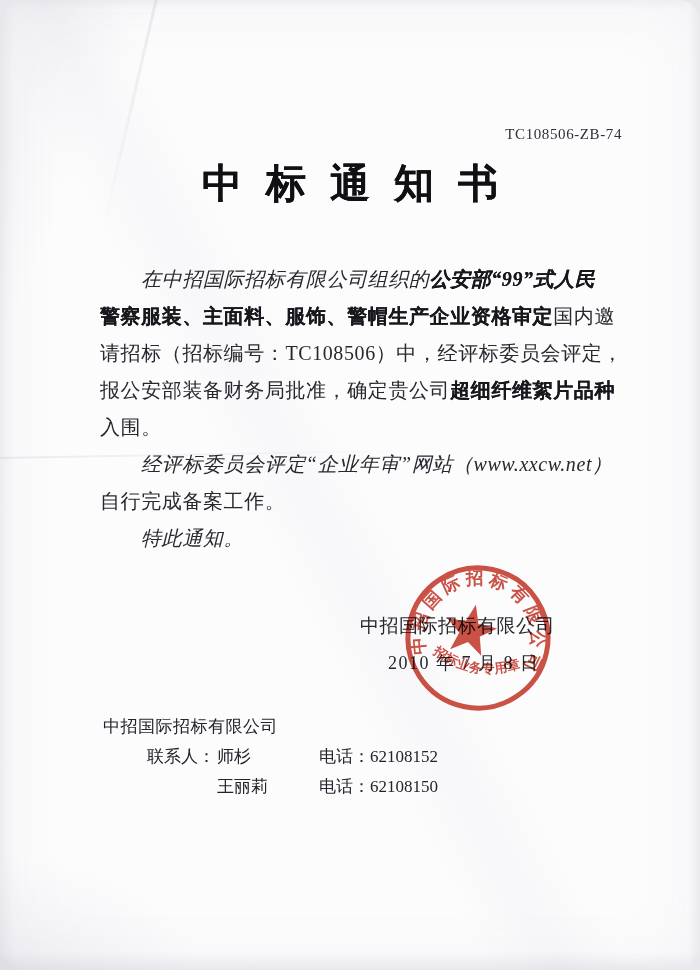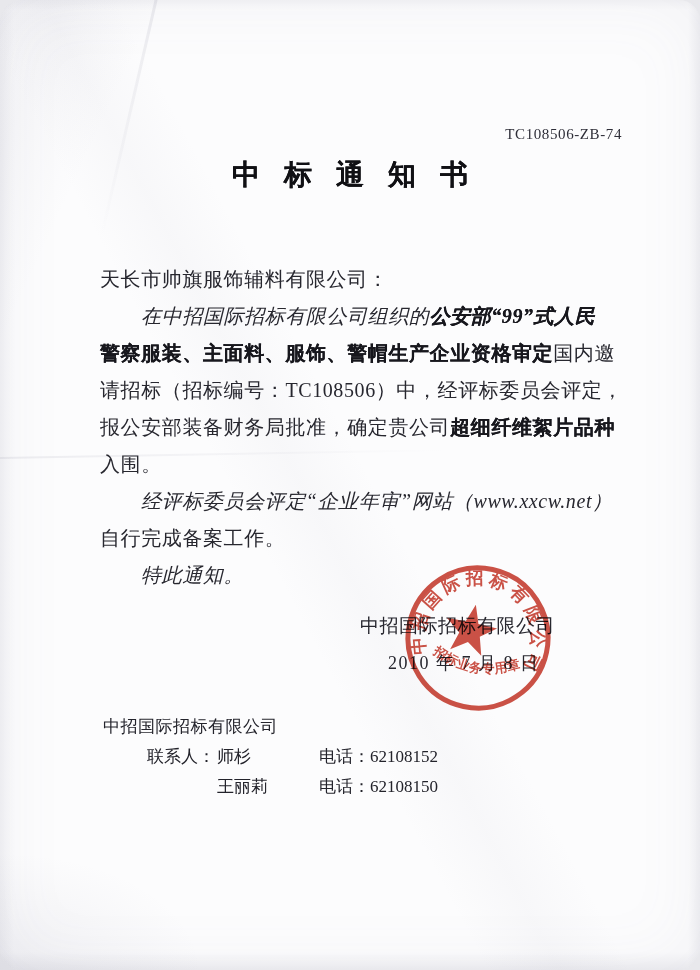--- a/index.html
+++ b/index.html
@@ -30,21 +30,21 @@
     transform:rotate(-1deg);}
   .crease.c3{bottom:0;left:0;width:240px;height:120px;
     background:radial-gradient(120% 140% at 0% 100%, rgba(130,130,155,.10), rgba(130,130,155,0) 70%);}
 
   .ref-code{
     position:absolute;top:126px;right:78px;
     font-size:15px;letter-spacing:.6px;color:#2e2e38;
   }
   .title{
     position:absolute;top:156px;left:0;width:700px;margin:0;
-    text-align:center;font-size:28px;font-weight:900;color:#101014;
+    text-align:center;font-size:40px;font-weight:900;color:#101014;
     letter-spacing:24px;padding-left:24px;box-sizing:border-box;
     text-shadow:0 0 .6px #101014;
   }
   .body{
     position:absolute;top:261px;left:100px;width:505px;
     font-size:20px;line-height:37px;color:#27272f;
     letter-spacing:.6px;white-space:nowrap;
   }
   .body .line{height:37px;}
   .body .indent{text-indent:41px;font-style:italic;}
@@ -81,21 +81,20 @@
 
   <div class="crease c1"></div>
   <div class="crease c2"></div>
   <div class="crease c3"></div>
 
   <div class="ref-code">TC108506-ZB-74</div>
 
   <h1 class="title">中标通知书</h1>
 
   <div class="body">
-    <div class="line">天长市帅旗服饰辅料有限公司：</div>
     <div class="line indent"><span>在中招国际招标有限公司组织的</span><span class="b">公安部“99”式人民</span></div>
     <div class="line"><span class="b">警察服装、主面料、服饰、警帽生产企业资格审定</span><span>国内邀</span></div>
     <div class="line"><span>请招标（招标编号：TC108506）中，经评标委员会评定，</span></div>
     <div class="line"><span>报公安部装备财务局批准，确定贵公司</span><span class="b">超细纤维絮片品种</span></div>
     <div class="line"><span>入围。</span></div>
     <div class="line indent"><span>经评标委员会评定“企业年审”网站（www.xxcw.net）</span></div>
     <div class="line"><span>自行完成备案工作。</span></div>
     <div class="line indent"><span>特此通知。</span></div>
   </div>
 

